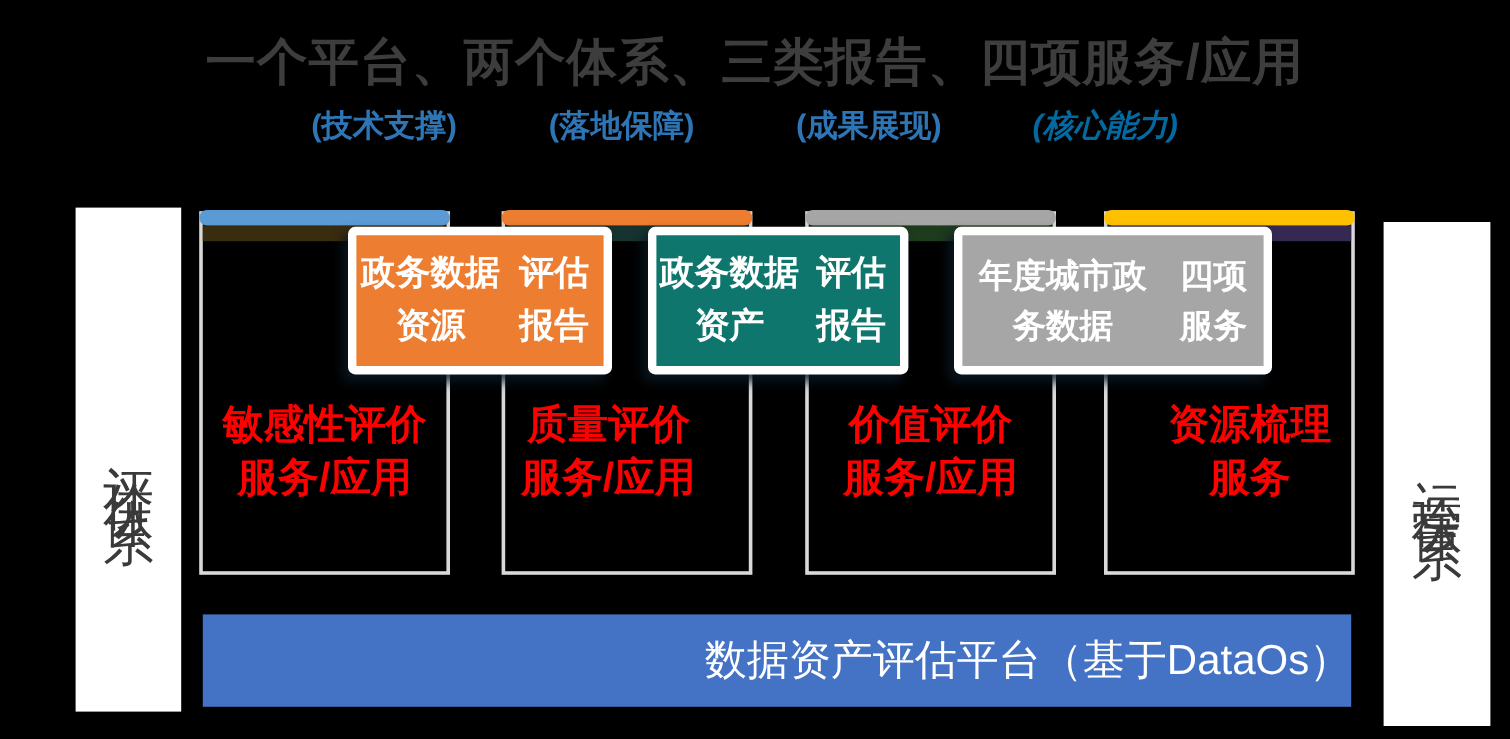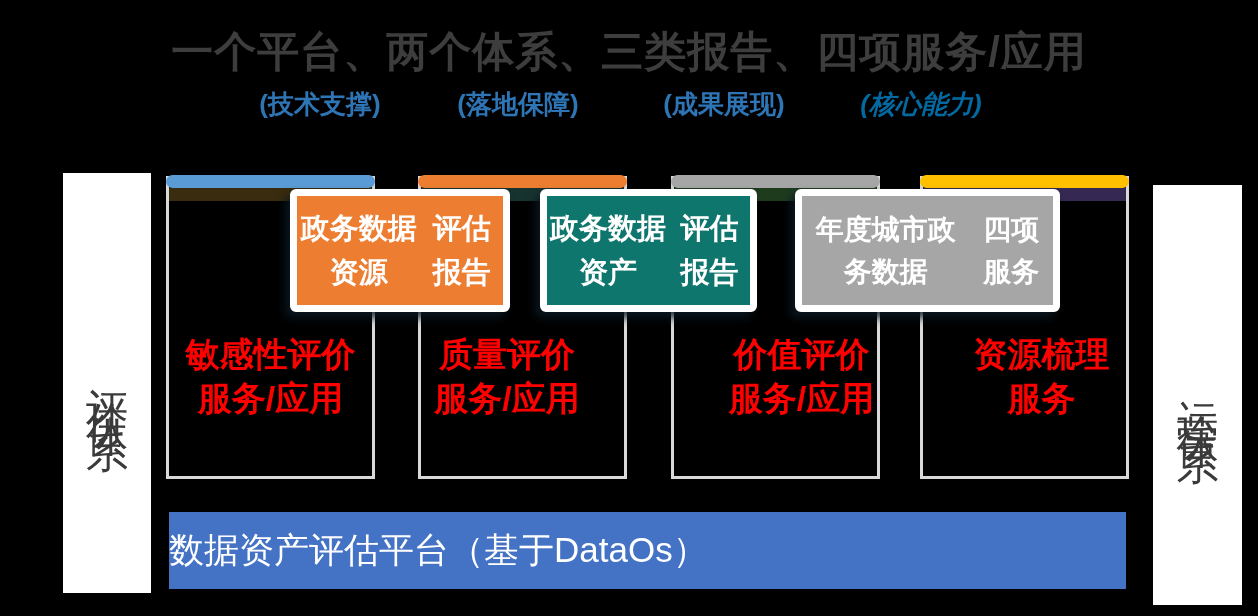--- a/index.html
+++ b/index.html
@@ -70,21 +70,21 @@
     position:absolute;top:332px;z-index:2;text-align:center;
     font-size:34px;font-weight:bold;line-height:1.3;
   }
   .sv0{left:166px;width:209px}
   .sv1{left:418px;width:178px}
   .sv2{left:671px;width:209px}
   .sv3{left:920px;width:243px}
 
   .platform{
     position:absolute;left:169px;top:512px;width:957px;height:77px;z-index:1;
-    display:flex;align-items:center;justify-content:flex-start;
+    display:flex;align-items:center;justify-content:flex-end;
     color:#ffffff;font-size:35px;white-space:nowrap;
   }
 </style>
 </head>
 <body>
 
 <div class="stage">
 
   <div class="title" style="color: rgb(61, 61, 61);">一个平台、两个体系、三类报告、四项服务/应用</div>
 
@@ -116,21 +116,21 @@
   <div class="pill p3" style="background-color: rgb(255, 192, 0);"></div>
 
   <div class="service sv0" style="color: rgb(255, 0, 0);">
     <div>敏感性评价</div>
     <div>服务/应用</div>
   </div>
   <div class="service sv1" style="color: rgb(255, 0, 0);">
     <div>质量评价</div>
     <div>服务/应用</div>
   </div>
-  <div class="service sv2" style="color: rgb(255, 0, 0); padding-left: 26px;">
+  <div class="service sv2" style="color: rgb(255, 0, 0);">
     <div>价值评价</div>
     <div>服务/应用</div>
   </div>
   <div class="service sv3" style="color: rgb(255, 0, 0);">
     <div>资源梳理</div>
     <div>服务</div>
   </div>
 
   <div class="report r0" style="background-color: rgb(237, 125, 49);">
     <div>政务数据资源</div>

